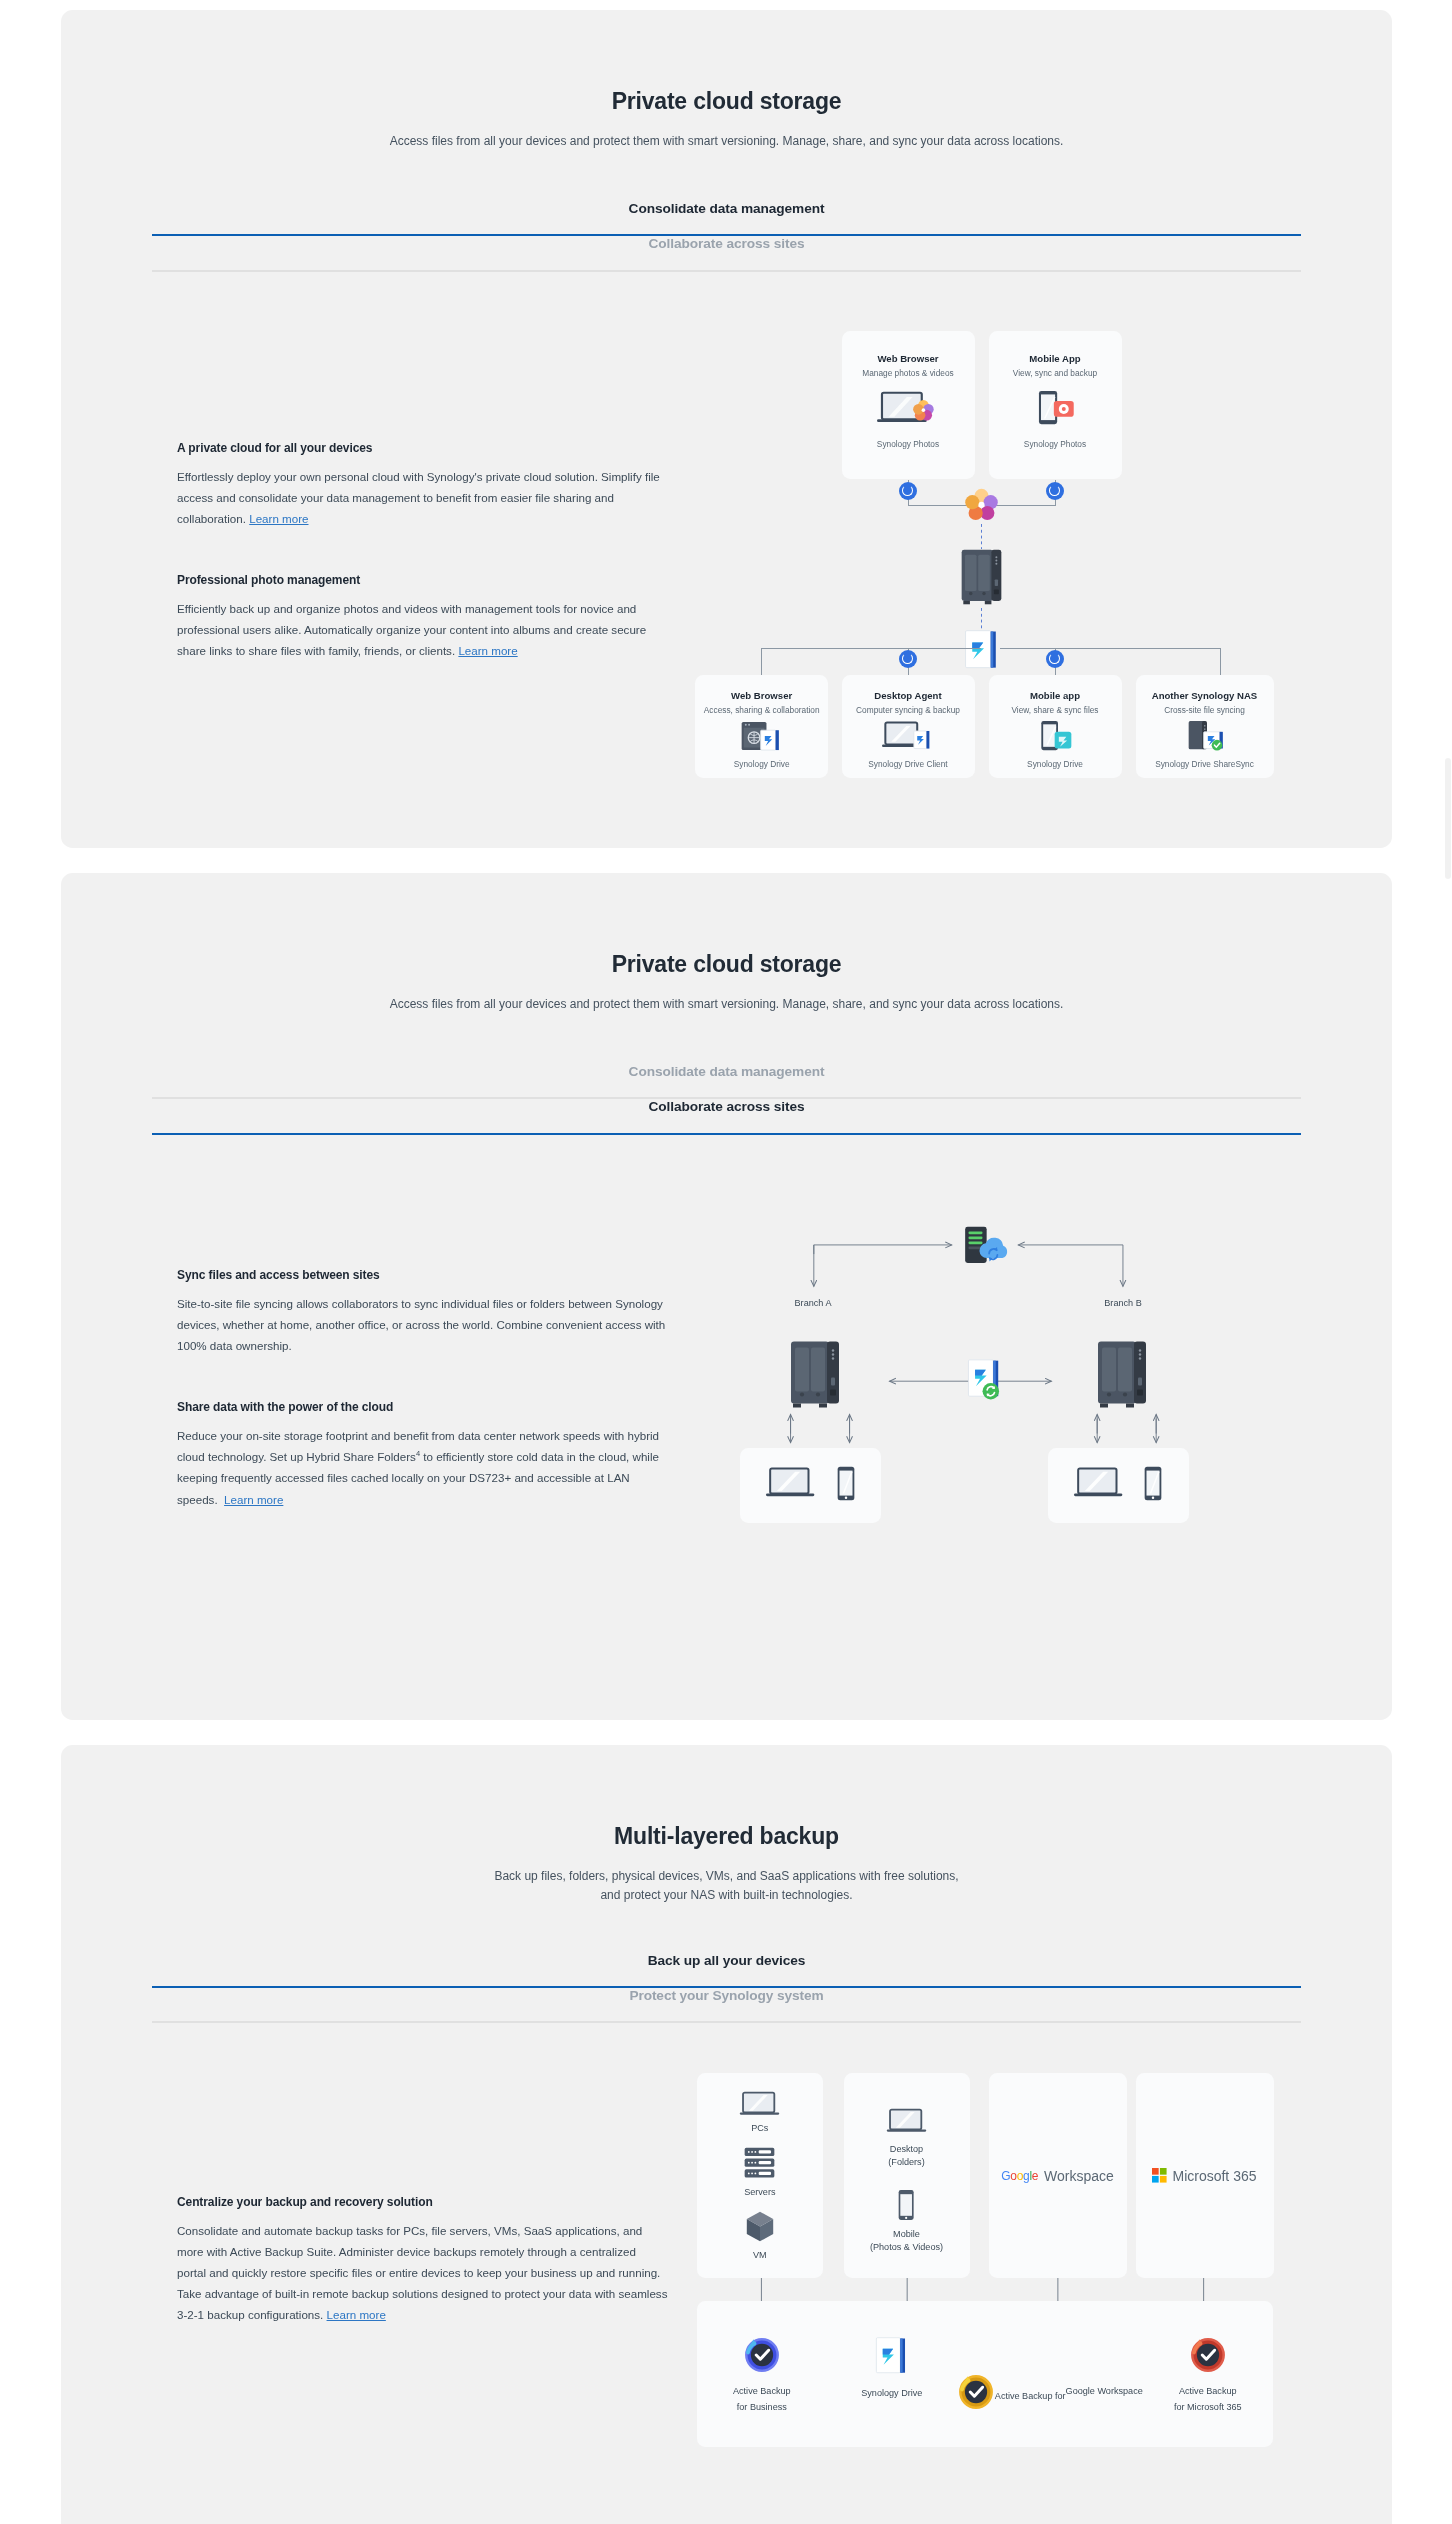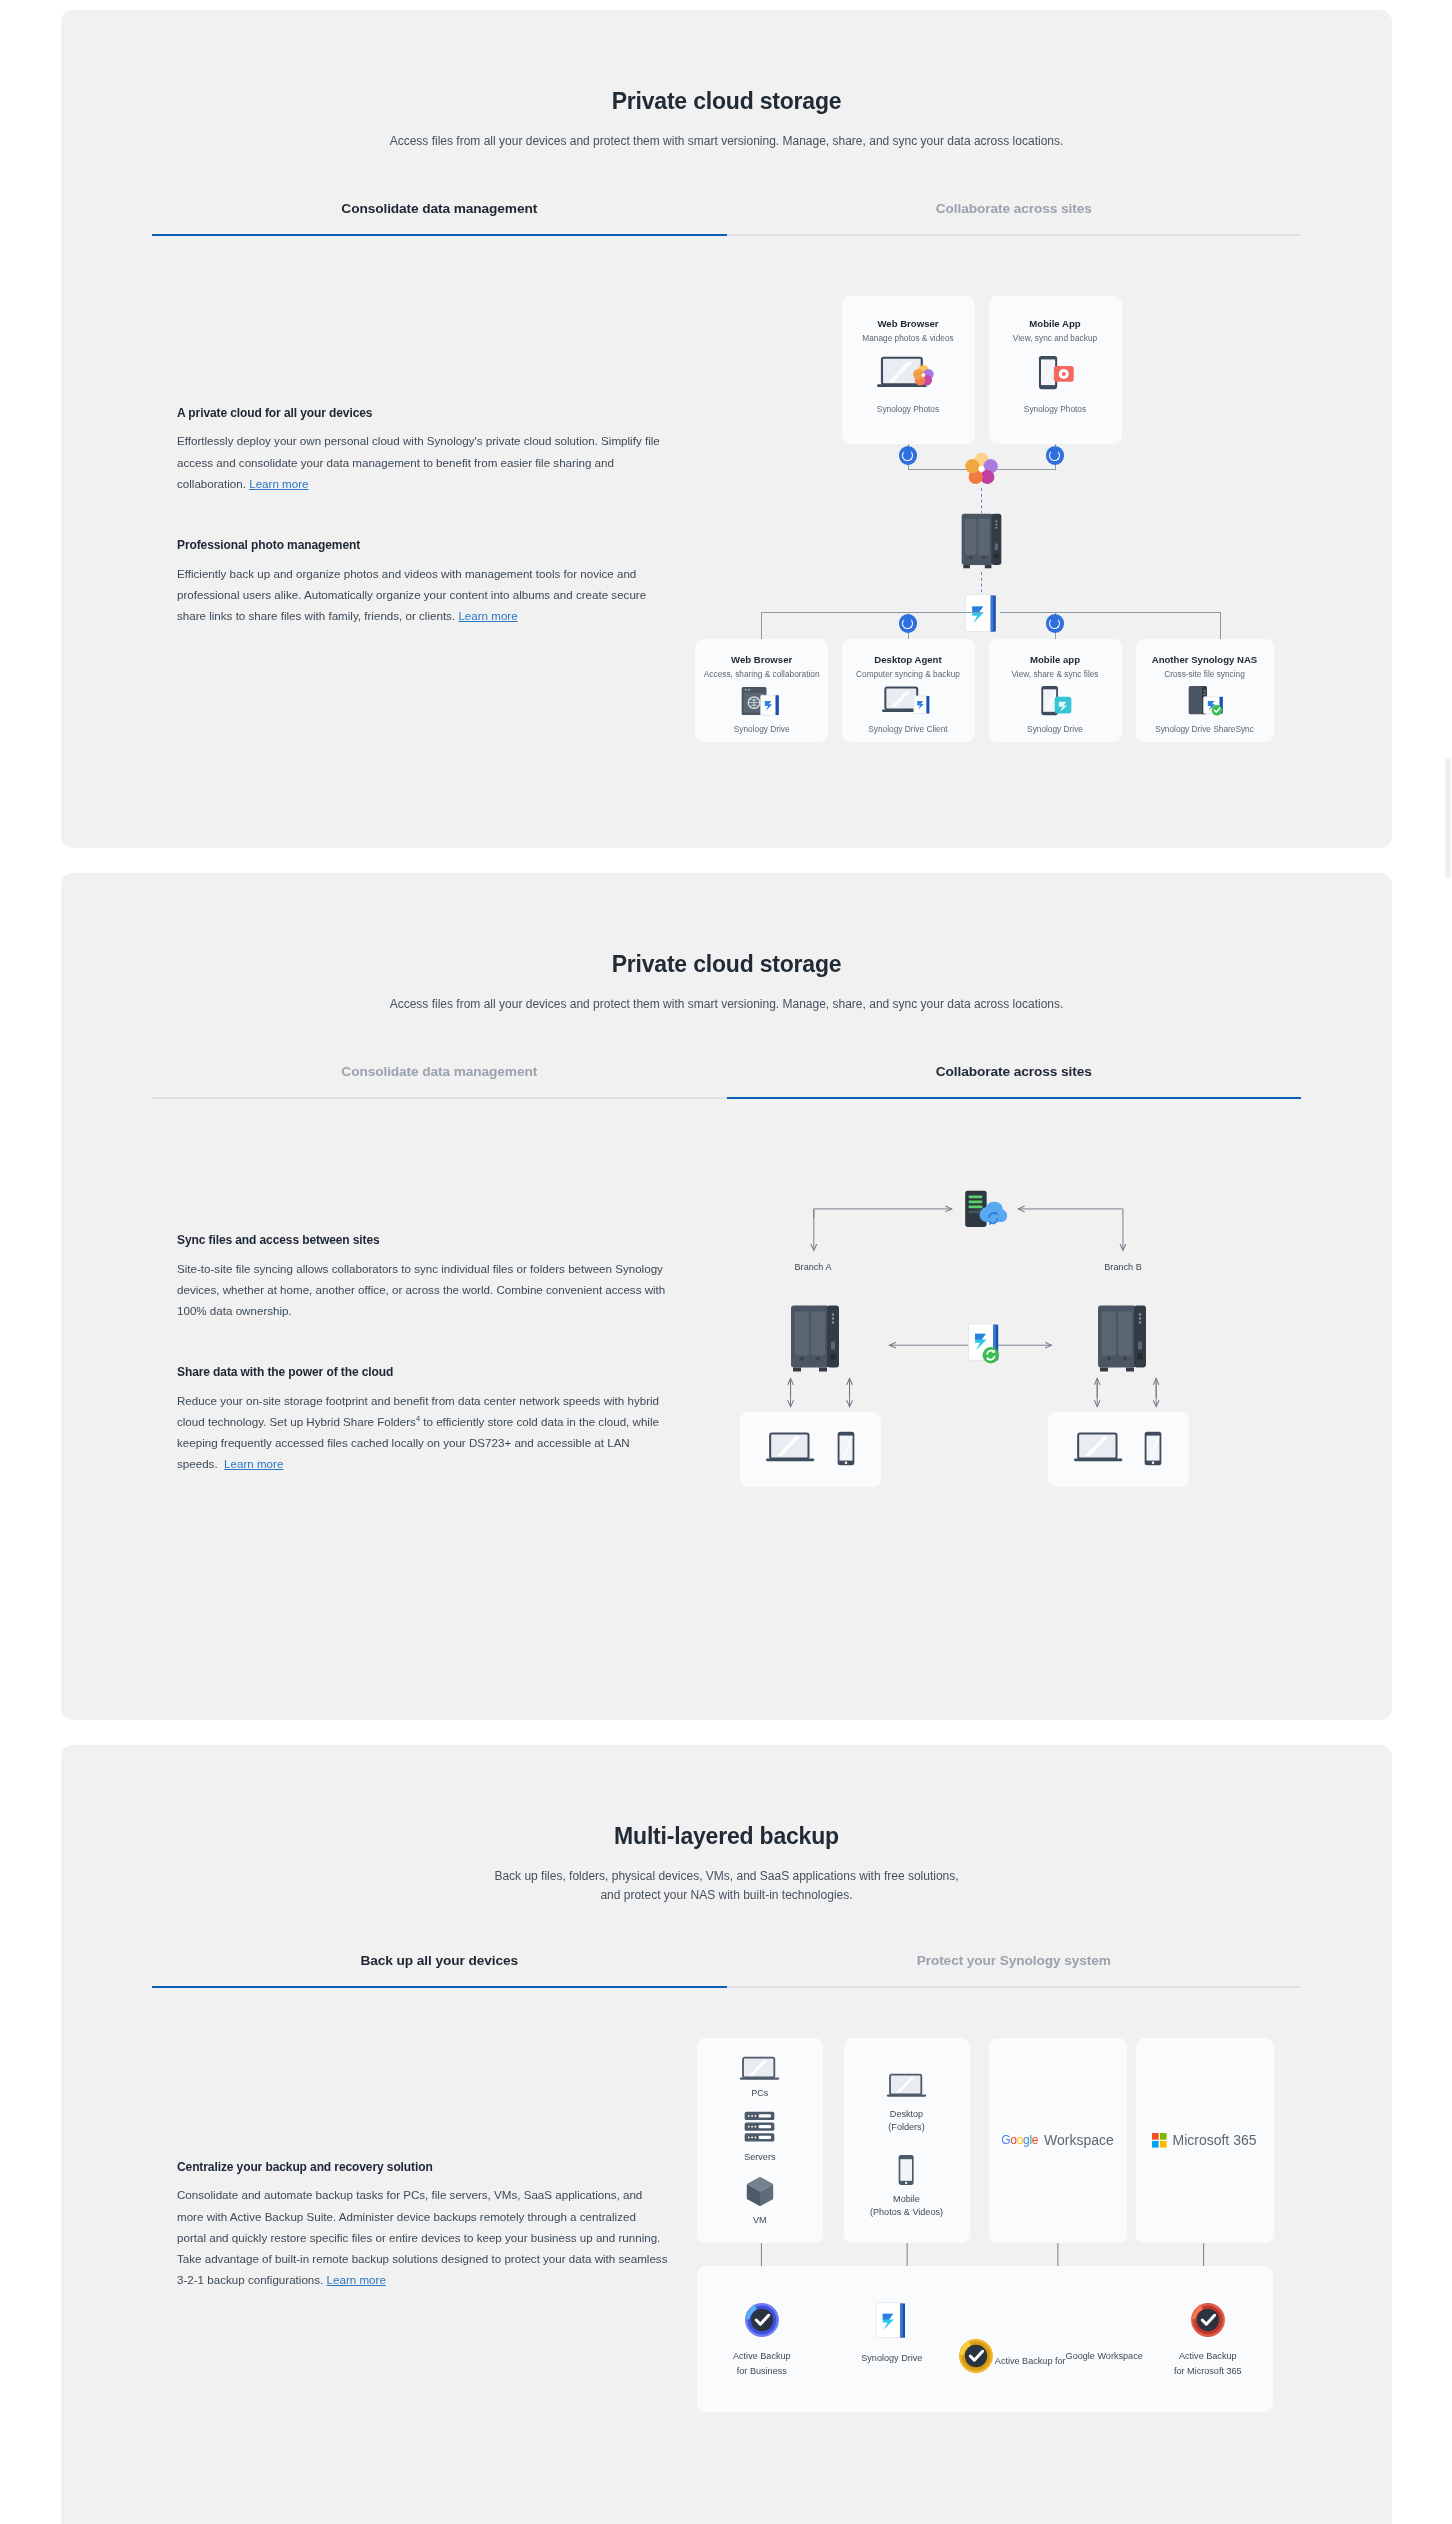--- a/index.html
+++ b/index.html
@@ -43,20 +43,21 @@
     color: #45525f;
     padding: 0 16.6px;
   }
 
   
   .tabs {
     margin: 50px auto 0;
     width: 1149px;
     display: flex;
     position: relative;
+    flex-direction: column;
   }
   .tab {
     flex: 1 1 50%;
     text-align: center;
     font-size: 13.7px;
     font-weight: 700;
     color: #9aa3ad;
     padding-bottom: 18.3px;
     border-bottom: 2.5px solid #e0e0e0;
     cursor: pointer;

